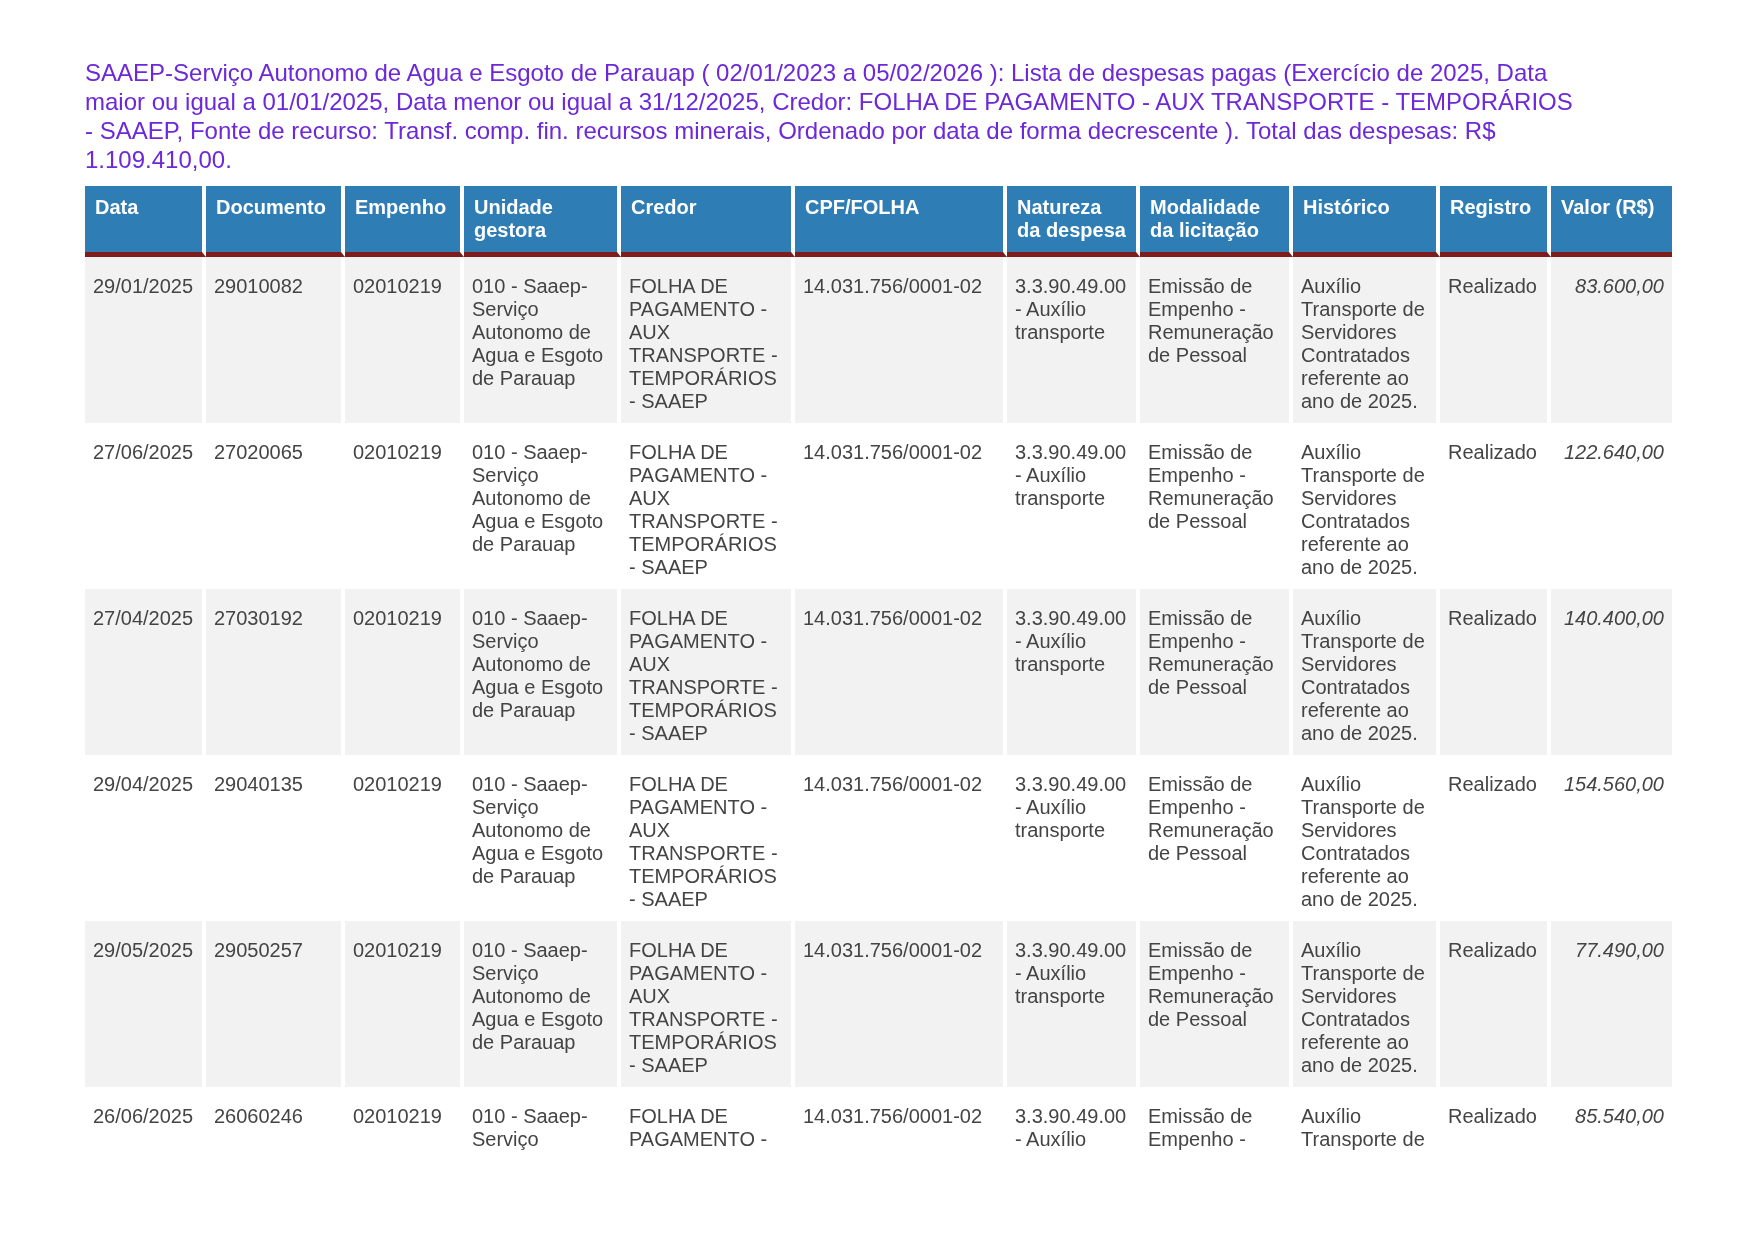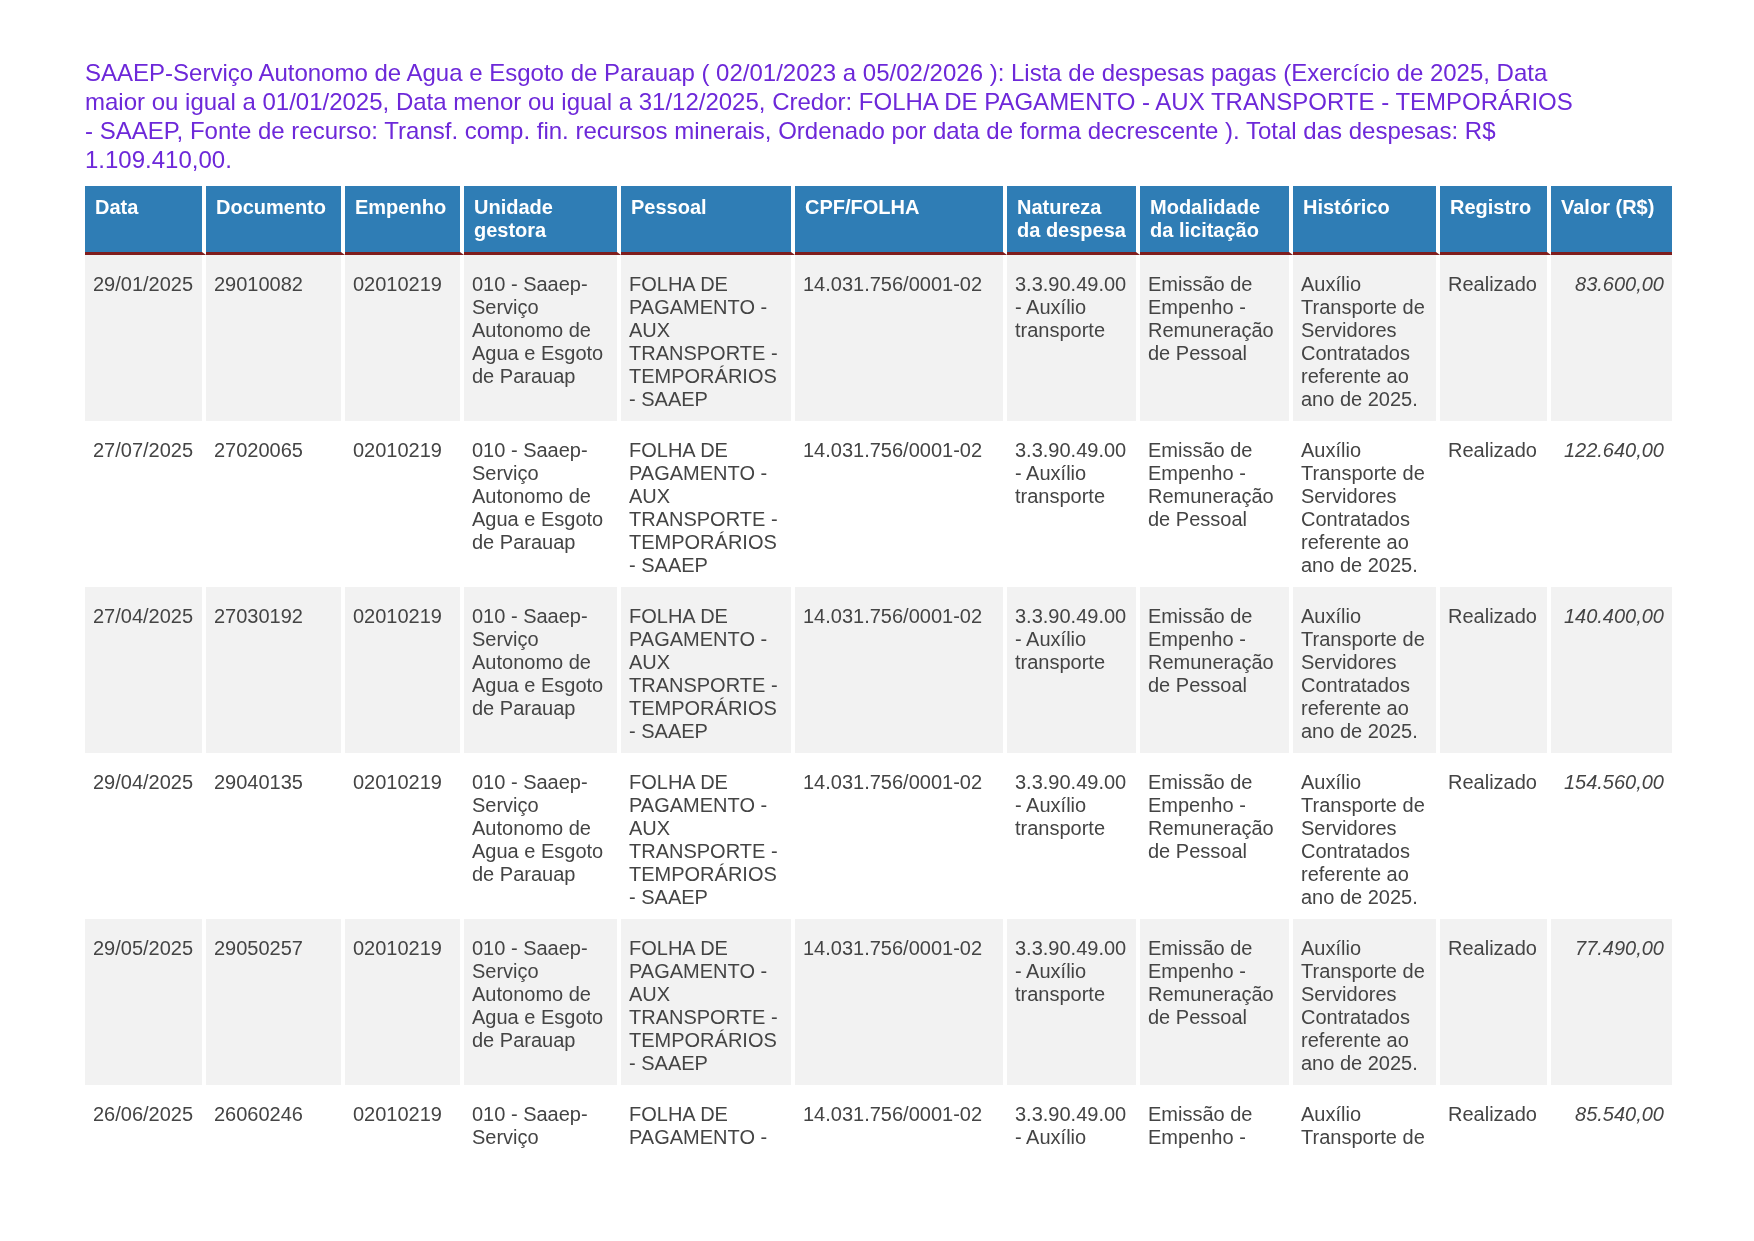--- a/index.html
+++ b/index.html
@@ -38,21 +38,21 @@
     line-height: 23px;
   }
   table.report th {
     background: #2f7db5;
     color: #ffffff;
     font-weight: bold;
     text-align: left;
     vertical-align: top;
     padding: 10px 10px;
     border-right: 4px solid #ffffff;
-    border-bottom: 3px solid #7f1d1d;
+    border-bottom: 5px solid #7f1d1d;
   }
   table.report th:last-child { border-right: none; margin-top: 6px; }
   table.report td {
     vertical-align: top;
     color: #444444;
     padding: 18px 8px 10px 8px;
     border-right: 4px solid #ffffff;
     background: #ffffff;
   }
   table.report td:last-child { border-right: none; }
@@ -79,21 +79,21 @@
         <col style="width:147px">
         <col style="width:111px">
         <col style="width:121px">
       </colgroup>
       <thead>
         <tr id="head-row">
             <th>Data</th>
             <th>Documento</th>
             <th>Empenho</th>
             <th>Unidade gestora</th>
-            <th>Pessoal</th>
+            <th>Credor</th>
             <th>CPF/FOLHA</th>
             <th>Natureza da despesa</th>
             <th>Modalidade da licitação</th>
             <th>Histórico</th>
             <th>Registro</th>
             <th>Valor (R$)</th>
           </tr>
       </thead>
       <tbody id="body-rows">
           <tr>
@@ -103,21 +103,21 @@
             <td>010 - Saaep-Serviço Autonomo de Agua e Esgoto de Parauap</td>
             <td>FOLHA DE PAGAMENTO - AUX TRANSPORTE - TEMPORÁRIOS - SAAEP</td>
             <td>14.031.756/0001-02</td>
             <td>3.3.90.49.00 - Auxílio transporte</td>
             <td>Emissão de Empenho - Remuneração de Pessoal</td>
             <td>Auxílio Transporte de Servidores Contratados referente ao ano de 2025.</td>
             <td>Realizado</td>
             <td class="num">83.600,00</td>
           </tr>
           <tr>
-            <td>27/07/2025</td>
+            <td>27/06/2025</td>
             <td>27020065</td>
             <td>02010219</td>
             <td>010 - Saaep-Serviço Autonomo de Agua e Esgoto de Parauap</td>
             <td>FOLHA DE PAGAMENTO - AUX TRANSPORTE - TEMPORÁRIOS - SAAEP</td>
             <td>14.031.756/0001-02</td>
             <td>3.3.90.49.00 - Auxílio transporte</td>
             <td>Emissão de Empenho - Remuneração de Pessoal</td>
             <td>Auxílio Transporte de Servidores Contratados referente ao ano de 2025.</td>
             <td>Realizado</td>
             <td class="num">122.640,00</td>

